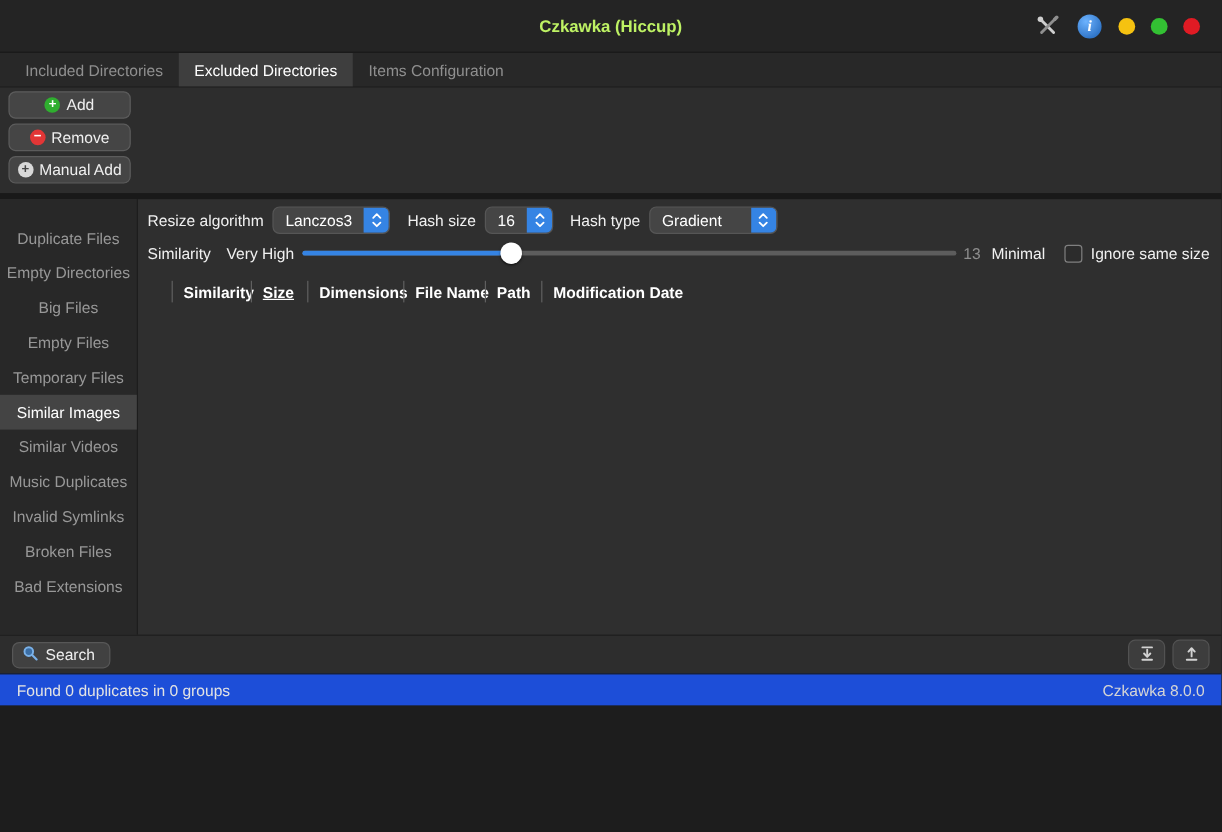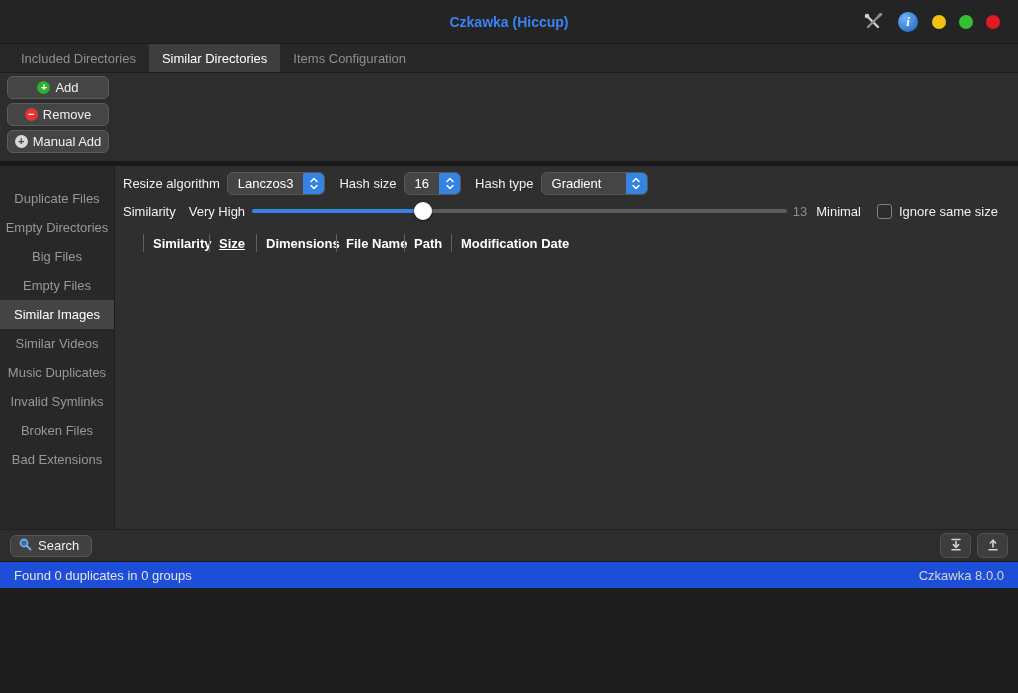--- a/index.html
+++ b/index.html
@@ -2,21 +2,21 @@
 <html><head>
 <meta charset="utf-8">
 <style>
   * { margin:0; padding:0; box-sizing:border-box; }
   html,body { width:1018px; height:693px; }
   body { background:#1c1c1c; font-family:"Liberation Sans","DejaVu Sans",sans-serif; font-size:13px; color:#e8e8e8; overflow:hidden; }
   .window { width:1018px; height:693px; display:flex; flex-direction:column; }
 
   
   .titlebar { height:44px; background:#242424; position:relative; display:flex; align-items:center; flex:none; border-bottom:1px solid #1a1a1a; }
-  .titlebar-title { position:absolute; left:0; right:0; text-align:center; font-weight:bold; font-size:14px; color:#3b82f6; }
+  .titlebar-title { position:absolute; left:0; right:0; text-align:center; font-weight:bold; font-size:14px; color:#bef264; }
   .titlebar-right { margin-left:auto; display:flex; align-items:center; gap:13px; padding-right:18px; position:relative; z-index:1; }
   .tb-icon { width:22px; height:22px; display:flex; align-items:center; justify-content:center; }
   .info-badge { width:20px; height:20px; border-radius:50%; background:radial-gradient(circle at 35% 30%, #6db3ff, #1a5fb4); color:#fff; font-weight:bold; font-size:13px; display:flex; align-items:center; justify-content:center; font-family:"Liberation Serif",serif; font-style:italic; }
   .win-dot { width:14px; height:14px; border-radius:50%; }
   .dot-min { background:#f5c211; }
   .dot-max { background:#33c133; }
   .dot-close { background:#e01b24; }
 
   
   .tabbar { height:29px; background:#282828; display:flex; align-items:stretch; padding-left:8px; flex:none; border-bottom:1px solid #1e1e1e; }
@@ -34,21 +34,21 @@
   .dir-list { flex:1; padding:7px 8px; color:#e2e2e2; }
 
   .splitter { height:5px; background:#191919; flex:none; }
 
   
   .main { flex:1; display:flex; min-height:0; background:#2f2f2f; }
   .sidebar { width:115px; background:#282828; border-right:1px solid #1d1d1d; flex:none; padding-top:18px; }
   .side-item { height:29px; display:flex; align-items:center; justify-content:center; color:#989898; }
   .side-item.active { background:#444444; color:#ffffff; }
 
-  .content { flex:1; padding:4px 20px 0 8px; display:flex; flex-direction:column; min-width:0; }
+  .content { flex:1; padding:4px 10px 0 8px; display:flex; flex-direction:column; min-width:0; }
   .settings-row { display:flex; align-items:center; height:27px; gap:5px; }
   .set-label { color:#f0f0f0; padding-right:2px; white-space:nowrap; }
   .ml10 { margin-left:9px; }
   .dropdown { display:flex; align-items:stretch; height:23px; border-radius:6px; overflow:hidden; border:1px solid #565656; background:#454545; }
   .dd-value { display:flex; align-items:center; padding:0 10px; color:#fff; white-space:nowrap; }
   .dd-spin { width:21px; background:#3584e4; display:flex; align-items:center; justify-content:center; }
 
   .similarity-row { display:flex; align-items:center; height:26px; margin-top:1px; }
   .sim-label { color:#f0f0f0; }
   .sim-level { color:#f0f0f0; margin-left:13px; }
@@ -106,21 +106,21 @@
       <div class="win-dot dot-max"></div>
       <div class="win-dot dot-close"></div>
     </div>
   </header>
 
   <nav class="tabbar">
     <div class="tab">
       <span>Included Directories</span>
     </div>
     <div class="tab active">
-      <span>Similar Directories</span>
+      <span>Excluded Directories</span>
     </div>
     <div class="tab">
       <span>Items Configuration</span>
     </div>
   </nav>
 
   <section class="dir-panel">
     <div class="dir-buttons">
       <div class="btn">
         <span class="mini-circle circle-add">+</span>
@@ -145,20 +145,23 @@
           <span>Duplicate Files</span>
         </div>
       <div class="side-item">
           <span>Empty Directories</span>
         </div>
       <div class="side-item">
           <span>Big Files</span>
         </div>
       <div class="side-item">
           <span>Empty Files</span>
+        </div>
+      <div class="side-item">
+          <span>Temporary Files</span>
         </div>
       <div class="side-item active">
           <span>Similar Images</span>
         </div>
       <div class="side-item">
           <span>Similar Videos</span>
         </div>
       <div class="side-item">
           <span>Music Duplicates</span>
         </div>

